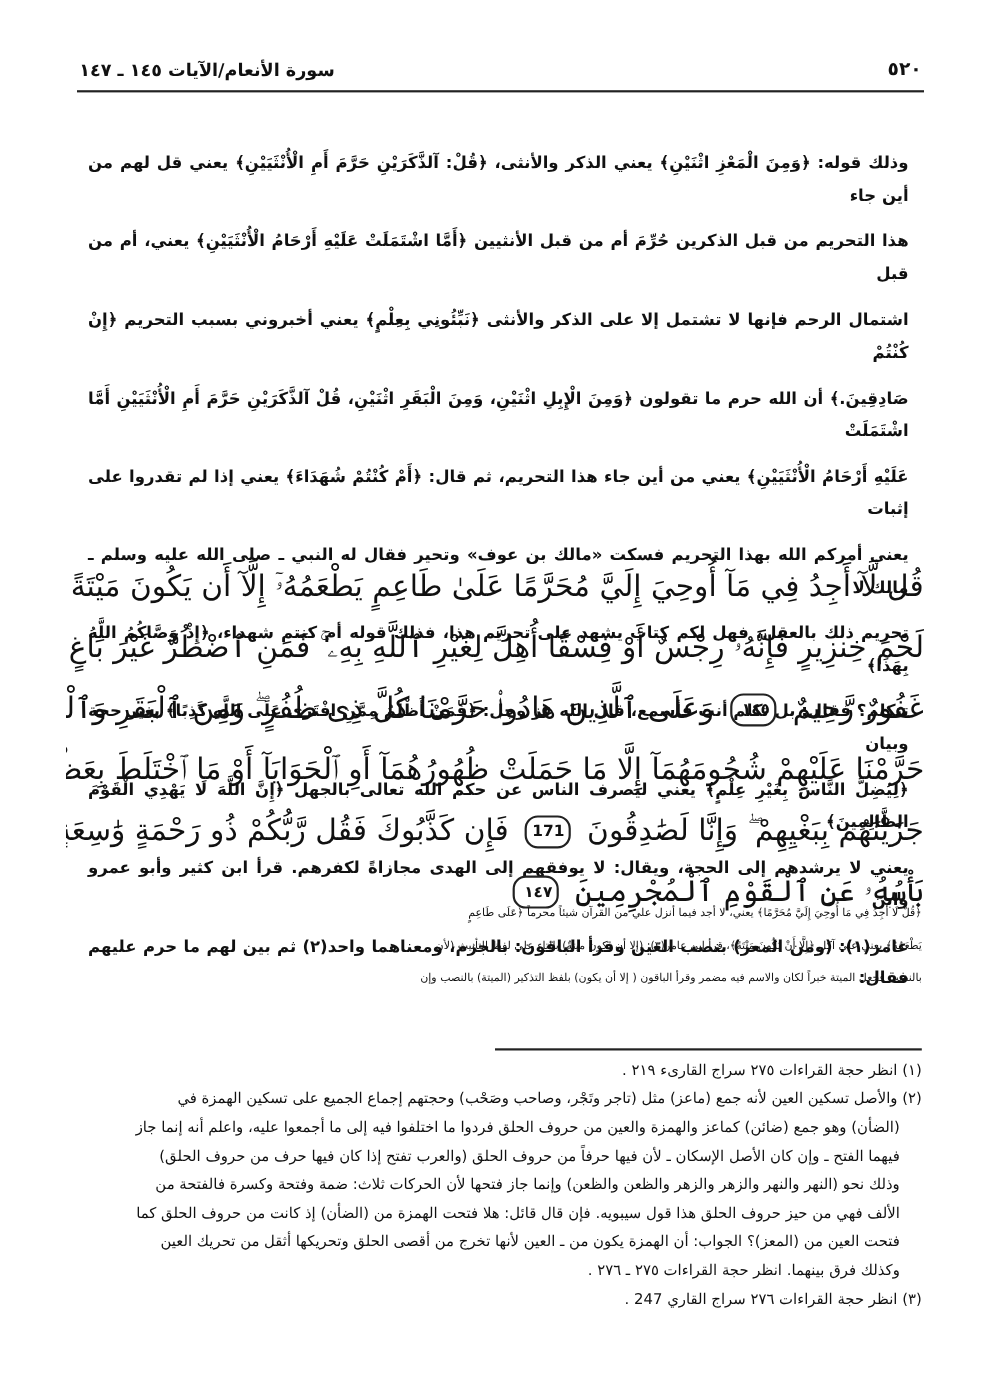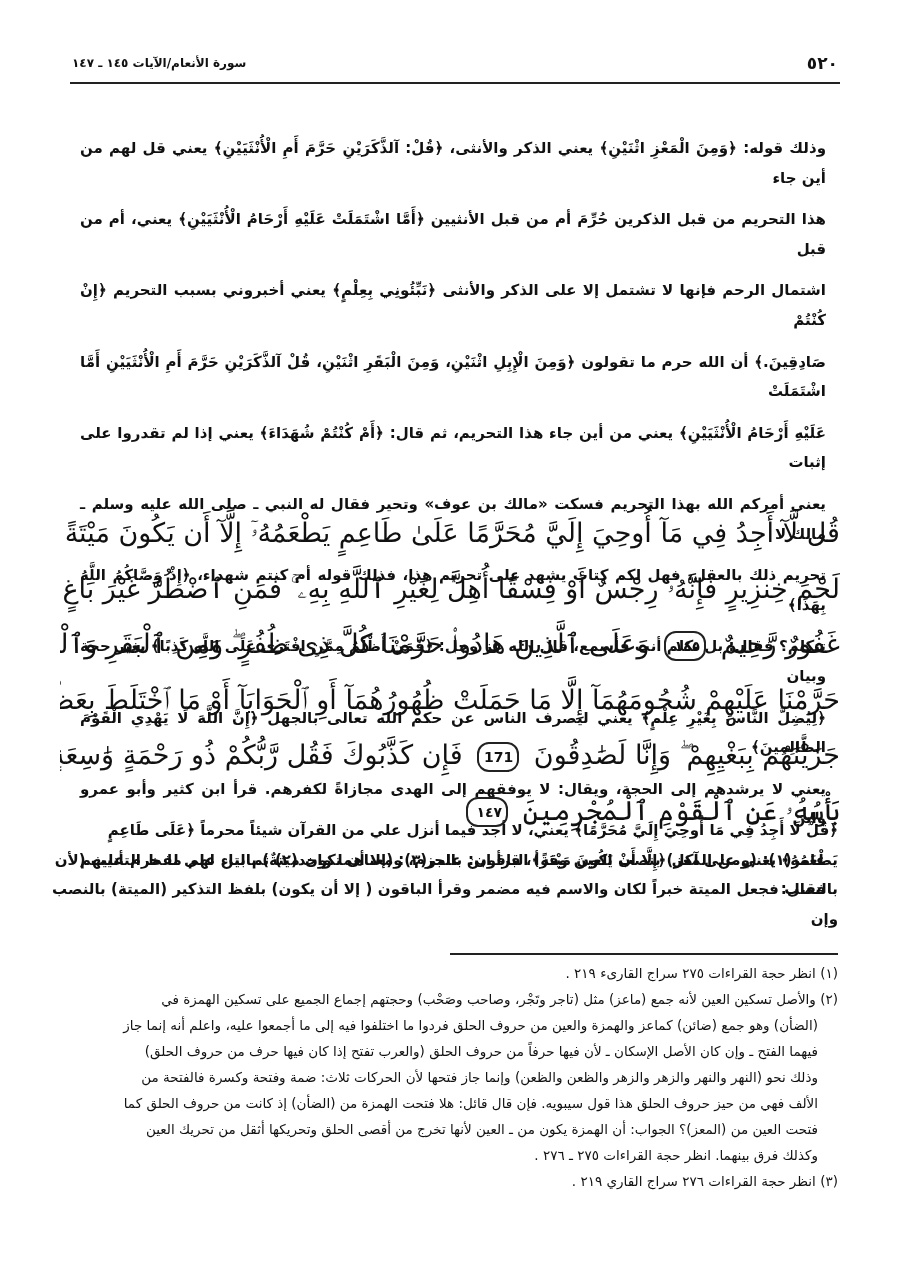--- a/index.html
+++ b/index.html
@@ -7,21 +7,21 @@
     width: 910px; height: 1270px; position: relative; overflow: hidden;
     font-family: "DejaVu Sans", sans-serif; color: #111;
   }
   .page { position: absolute; left: 0; top: 0; width: 910px; height: 1270px; }
   .header {
     position: absolute; left: 72px; right: 72px; top: 48px; height: 30px;
     display: flex; justify-content: space-between; align-items: center;
     direction: rtl;
   }
   .page-num { font-weight: bold; font-size: 17px; text-align: right; }
-  .running-title { font-weight: bold; font-size: 12px; }
+  .running-title { font-weight: bold; font-size: 16px; }
   .header-rule {
     position: absolute; left: 70px; right: 70px; top: 82px; height: 2px; background: #222;
   }
   .body-text {
     position: absolute; left: 68px; right: 72px; top: 122px;
     direction: rtl; text-align: justify; text-align-last: right;
     font-weight: bold; font-size: 15px; line-height: 29.6px;
   }
   .body-text p { margin: 12px; }
   .verse-block {
@@ -33,21 +33,21 @@
   .verse-line { display: block; white-space: nowrap; overflow: hidden; }
   .ayah-mark {
     display: inline-block; min-width: 30px; padding: 0 4px; margin: 0 6px;
     border: 2px double #222; border-radius: 12px;
     font-size: 14px; line-height: 26px; vertical-align: middle;
     font-family: "DejaVu Sans", sans-serif; font-weight: bold;
   }
   .commentary-2 {
     position: absolute; left: 52px; right: 72px; top: 816px;
     direction: rtl; text-align: justify; text-align-last: right;
-    font-weight: bold; font-size: 15px; line-height: 29.6px;
+    font-weight: normal; font-size: 10px; line-height: 29.6px;
   }
   .fn-rule {
     position: absolute; left: 450px; right: 72px; top: 953px; height: 1.5px; background: #222;
   }
   .footnotes {
     position: absolute; left: 68px; right: 72px; top: 960px;
     direction: rtl; text-align: justify; text-align-last: right;
     font-size: 13.5px; line-height: 26px;
   }
   .footnotes .fn { margin: 0; }
@@ -122,17 +122,17 @@
       <span>والأصل تسكين العين لأنه جمع (ماعز) مثل (تاجر وتَجْر، وصاحب وصَحْب) وحجتهم إجماع الجميع على تسكين الهمزة في</span>
     </p>
     <p class="fn fn-cont">(الضأن) وهو جمع (ضائن) كماعز والهمزة والعين من حروف الحلق فردوا ما اختلفوا فيه إلى ما أجمعوا عليه، واعلم أنه إنما جاز</p>
     <p class="fn fn-cont">فيهما الفتح ـ وإن كان الأصل الإسكان ـ لأن فيها حرفاً من حروف الحلق (والعرب تفتح إذا كان فيها حرف من حروف الحلق)</p>
     <p class="fn fn-cont">وذلك نحو (النهر والنهر والزهر والزهر والظعن والظعن) وإنما جاز فتحها لأن الحركات ثلاث: ضمة وفتحة وكسرة فالفتحة من</p>
     <p class="fn fn-cont">الألف فهي من حيز حروف الحلق هذا قول سيبويه. فإن قال قائل: هلا فتحت الهمزة من (الضأن) إذ كانت من حروف الحلق كما</p>
     <p class="fn fn-cont">فتحت العين من (المعز)؟ الجواب: أن الهمزة يكون من ـ العين لأنها تخرج من أقصى الحلق وتحريكها أثقل من تحريك العين</p>
     <p class="fn fn-cont">وكذلك فرق بينهما. انظر حجة القراءات ٢٧٥ ـ ٢٧٦ .</p>
     <p class="fn">
       <span>(٣)</span>
-      <span>انظر حجة القراءات ٢٧٦ سراج القاري ٢١٩ .</span>
+      <span>انظر حجة القراءات ٢٧٦ سراج القاري 247 .</span>
     </p>
   </div>
 
 </div>
 
 </body></html>

